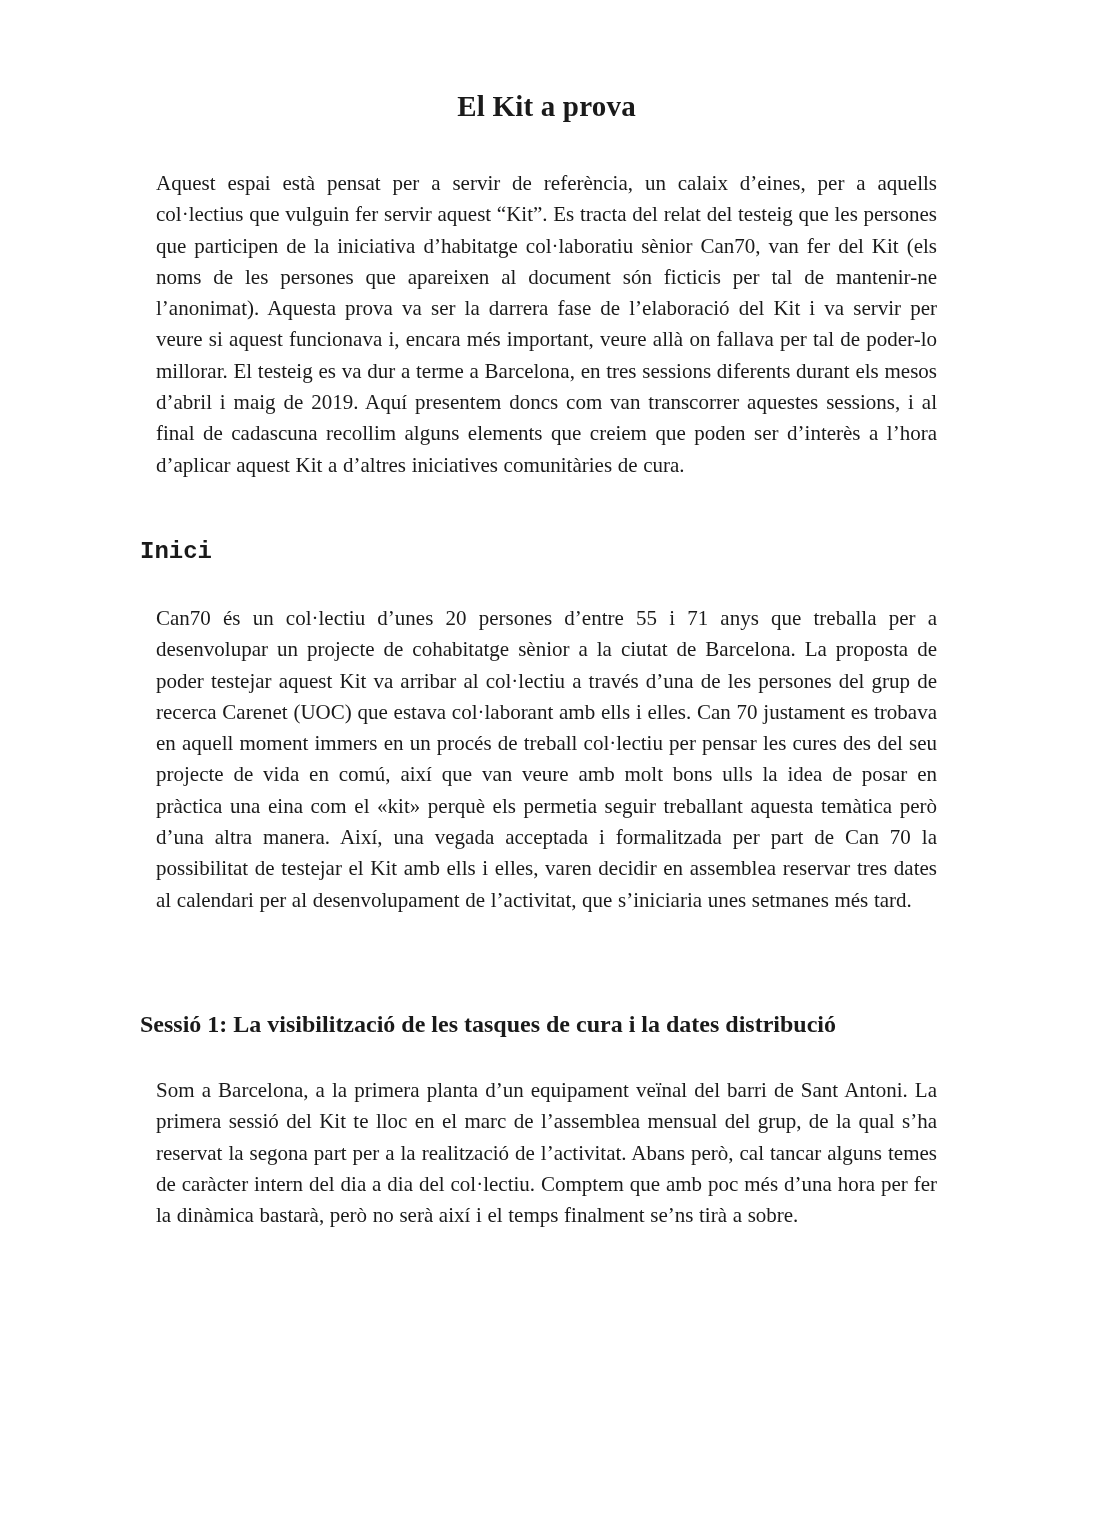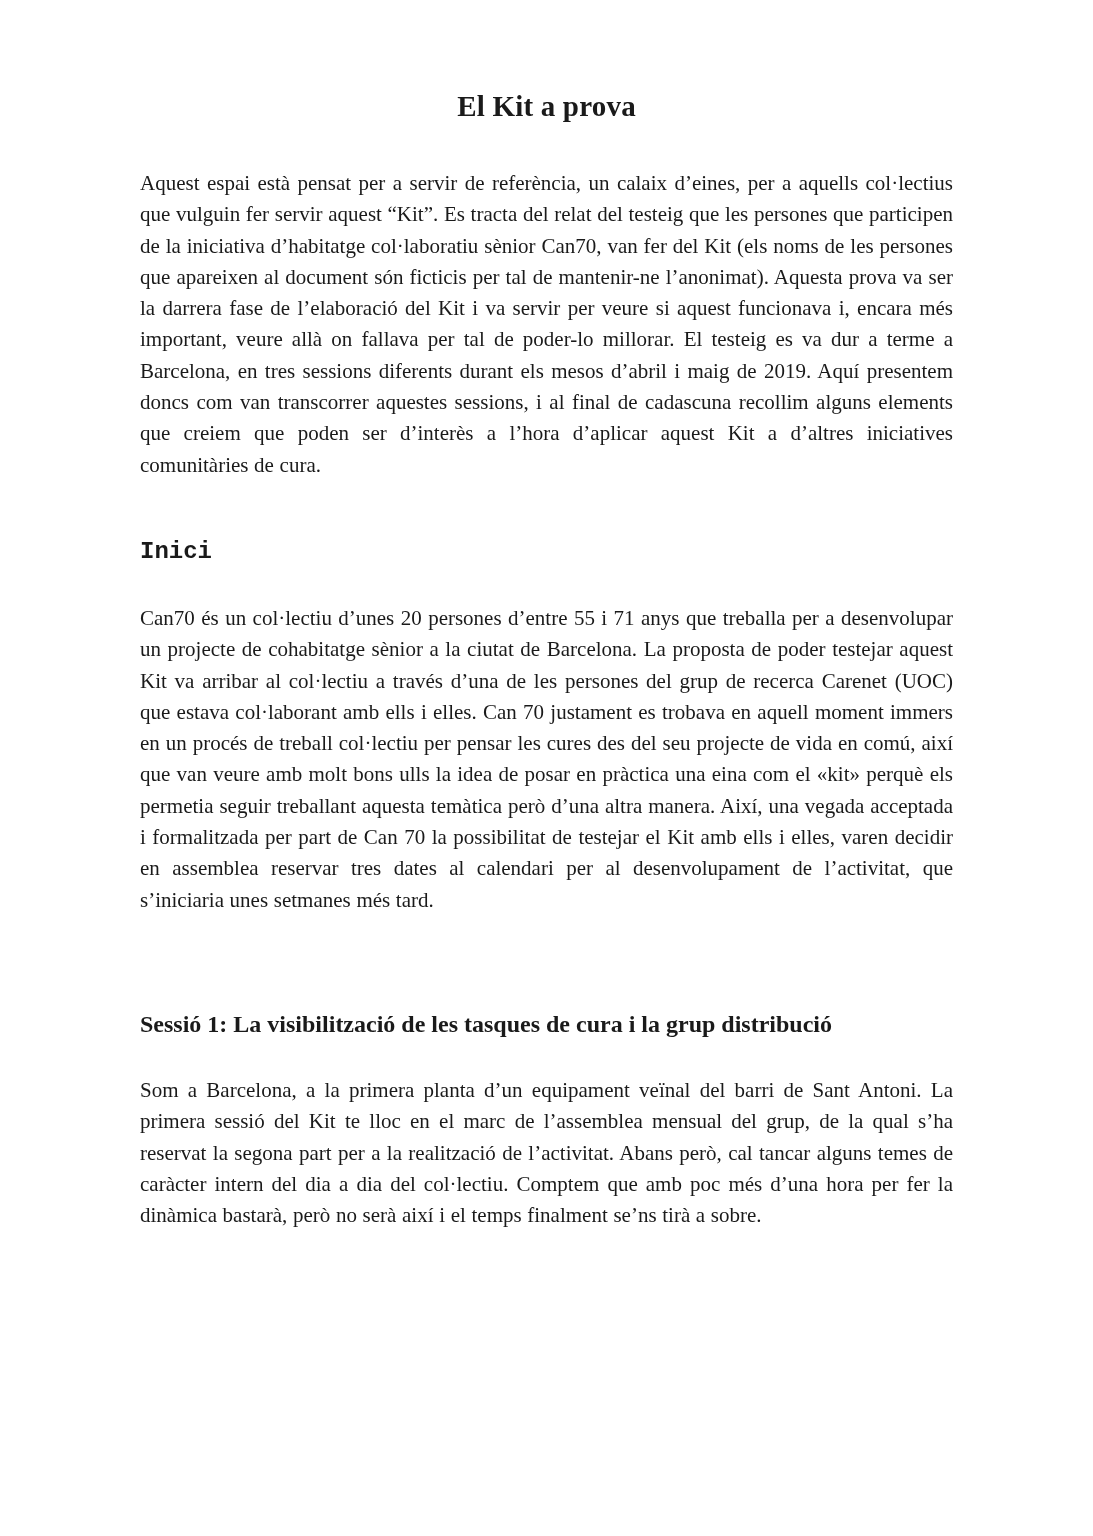--- a/index.html
+++ b/index.html
@@ -21,21 +21,21 @@
   }
   .doc-title {
     margin: 0 0 44px 0;
     font-size: 29px;
     line-height: 36px;
     font-weight: bold;
     text-align: center;
     letter-spacing: 0.2px;
   }
   .body-par {
-    margin: 0;
+    margin: 16px;
     font-size: 21px;
     line-height: 31.3px;
     text-align: justify;
     hyphens: none;
     word-spacing: 0.4px;
   }
   .doc-h2 {
     font-weight: bold;
     margin: 0;
   }
@@ -59,17 +59,17 @@
 <div class="page">
 
   <h1 class="doc-title">El Kit a prova</h1>
 
   <p class="body-par">Aquest espai està pensat per a servir de referència, un calaix d’eines, per a aquells col·lectius que vulguin fer servir aquest “Kit”. Es tracta del relat del testeig que les persones que participen de la iniciativa d’habitatge col·laboratiu sènior Can70, van fer del Kit (els noms de les persones que apareixen al document són ficticis per tal de mantenir-ne l’anonimat).  Aquesta prova va ser la darrera fase de l’elaboració del Kit i va servir per veure si aquest funcionava i, encara més important, veure allà on fallava per tal de poder-lo millorar. El testeig es va dur a terme a Barcelona, en tres sessions diferents durant els mesos d’abril i maig de 2019. Aquí presentem doncs com van transcorrer aquestes sessions, i al final de cadascuna recollim alguns elements que creiem que poden ser d’interès a l’hora d’aplicar aquest Kit a d’altres iniciatives comunitàries de cura.</p>
 
   <h2 class="doc-h2 h2-inici">Inici</h2>
 
   <p class="body-par">Can70 és un col·lectiu d’unes 20 persones d’entre 55 i 71 anys que treballa per a desenvolupar un projecte de cohabitatge sènior a la ciutat de Barcelona. La proposta de poder testejar aquest Kit va arribar al col·lectiu a través d’una de les persones del grup de recerca Carenet (UOC) que estava col·laborant amb ells i elles. Can 70 justament es trobava en aquell moment immers en un procés de treball col·lectiu per pensar les cures des del seu projecte de vida en comú, així que van veure amb molt bons ulls la idea de posar en pràctica una eina com el «kit» perquè els permetia seguir treballant aquesta temàtica però d’una altra manera. Així, una vegada acceptada i formalitzada per part de Can 70 la possibilitat de testejar el Kit amb ells i elles, varen decidir en assemblea reservar tres dates al calendari per al desenvolupament de l’activitat, que s’iniciaria unes setmanes més tard.</p>
 
-  <h2 class="doc-h2 h2-sessio">Sessió 1: La visibilització de les tasques de cura i la grup distribució</h2>
+  <h2 class="doc-h2 h2-sessio">Sessió 1: La visibilització de les tasques de cura i la dates distribució</h2>
 
   <p class="body-par">Som a Barcelona, a la primera planta d’un equipament veïnal del barri de Sant Antoni. La primera sessió del Kit te lloc en el marc de l’assemblea mensual del grup, de la qual s’ha reservat la segona part per a la realització de l’activitat. Abans però, cal tancar alguns temes de caràcter intern del dia a dia del col·lectiu. Comptem que amb poc més d’una hora per fer la dinàmica bastarà, però no serà així i el temps finalment se’ns tirà a sobre.</p>
 
 </div>
 
 </body></html>

